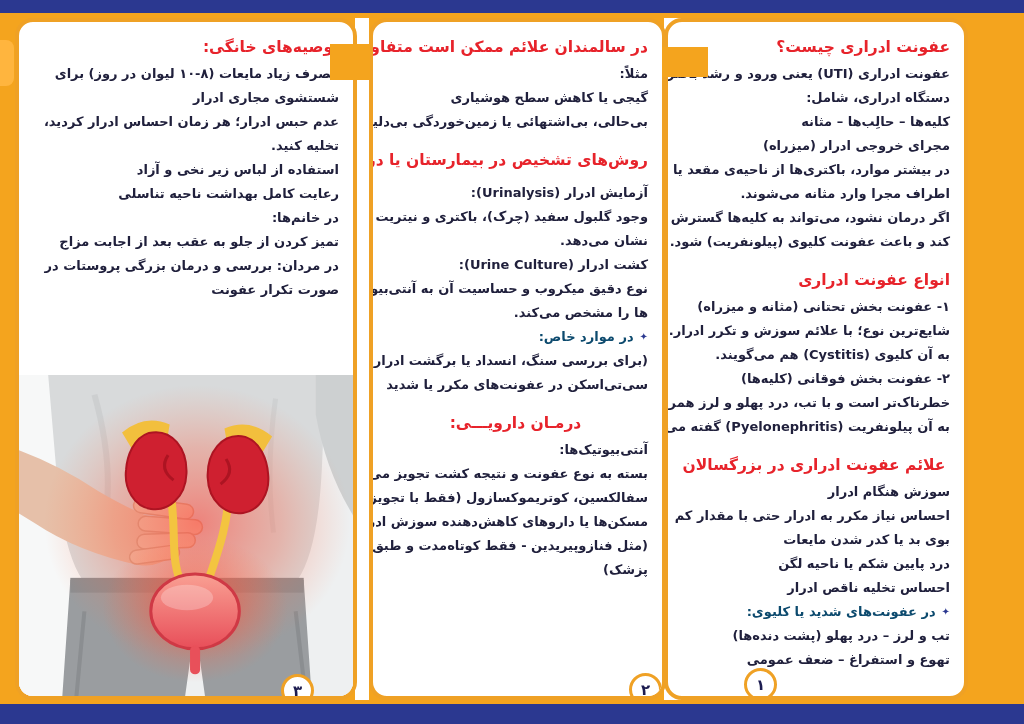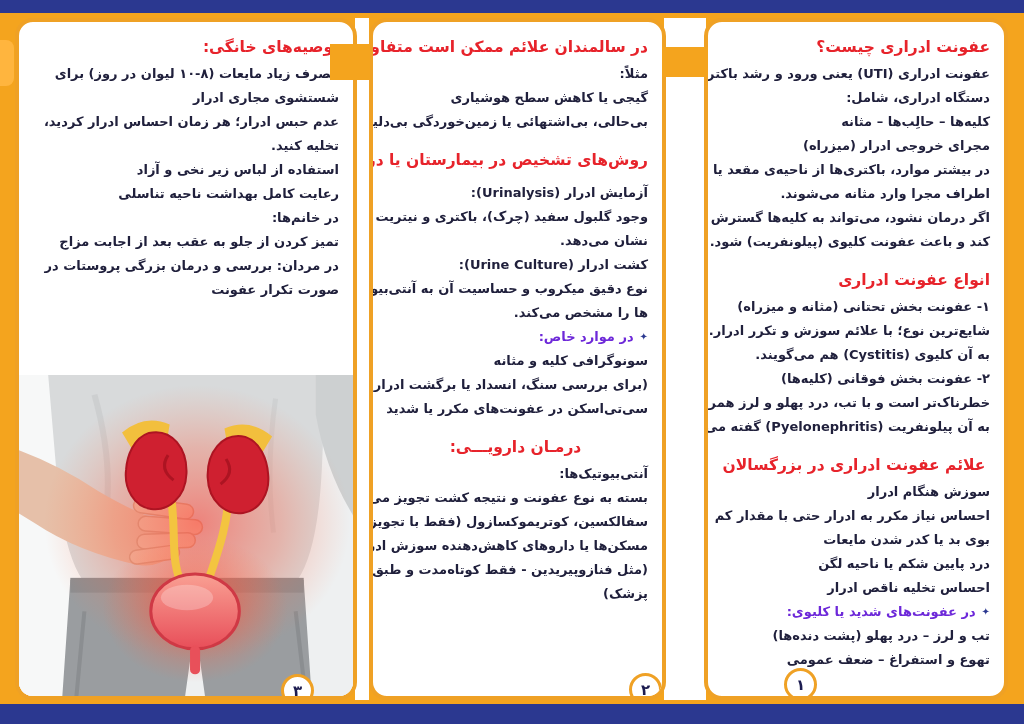--- a/index.html
+++ b/index.html
@@ -18,39 +18,39 @@
   .tab.edge{left:0;top:40px;width:14px;height:46px;background:#FFB53E;border-radius:0 8px 8px 0;}
   .tab.t1{left:330px;top:44px;width:40px;height:36px;background:#F4A41E;}
   .tab.t2{left:662px;top:47px;width:46px;height:30px;background:#F4A41E;}
   .panel{
     position:absolute;top:18px;height:682px;background:#ffffff;
     border:4px solid #EFA125;border-radius:18px;box-sizing:border-box;
     direction:rtl;z-index:2;overflow:hidden;
   }
   #panel3{left:15px;width:342px;}
   #panel2{left:369px;width:297px;}
-  #panel1{left:704px;width:304px;}
+  #panel1{left:664px;width:304px;}
   .content{padding:10px 14px 0 10px;}
   .h{
     color:#E7232B;font-weight:bold;font-size:15.5px;line-height:26px;
     white-space:nowrap;margin:2px 0 2px 0;
   }
   .h.mt{margin-top:13px;}
   .h.center{text-align:center;}
   .line{
     color:#20203C;font-weight:bold;font-size:13px;line-height:24px;
     white-space:nowrap;
   }
   .line.gap-top{margin-top:8px;}
   .bullet{color:#2B3890;}
   .bullet .diamond{
     display:inline-block;color:#2B3890;font-size:10px;margin-left:6px;
     vertical-align:1px;
   }
-  .bullet .btxt{color:#6d28d9;}
+  .bullet .btxt{color:#0c4a6e;}
   .pagecircle{
     position:absolute;width:27px;height:27px;border-radius:50%;
     background:#ffffff;border:3px solid #EFA125;box-sizing:content-box;
     display:flex;align-items:center;justify-content:center;
     color:#1C1C50;font-weight:bold;font-size:15px;z-index:8;
   }
   .photo{
     position:absolute;left:-1px;right:-1px;bottom:-1px;top:353px;
     border-radius:0 0 14px 14px;overflow:hidden;background:#f1f3f4;
   }
@@ -112,21 +112,20 @@
     </div>
     <div>
       <div class="h mt">روش‌های تشخیص در بیمارستان یا درمانگاه</div>
       <div class="line gap-top">آزمایش ادرار (Urinalysis):</div>
       <div class="line">وجود گلبول سفید (چرک)، باکتری و نیتریت را</div>
       <div class="line">نشان می‌دهد.</div>
       <div class="line">کشت ادرار (Urine Culture):</div>
       <div class="line">نوع دقیق میکروب و حساسیت آن به آنتی‌بیوتیک</div>
       <div class="line">ها را مشخص می‌کند.</div>
       <div class="line bullet"><span class="diamond">✦</span><span class="btxt">در موارد خاص:</span></div>
-      <div class="line">سونوگرافی کلیه و مثانه</div>
       <div class="line">(برای بررسی سنگ، انسداد یا برگشت ادرار)</div>
       <div class="line">سی‌تی‌اسکن در عفونت‌های مکرر یا شدید</div>
     </div>
     <div>
       <div class="h mt center">درمـان دارویـــی:</div>
       <div class="line">آنتی‌بیوتیک‌ها:</div>
       <div class="line">بسته به نوع عفونت و نتیجه کشت تجویز می‌شوند.</div>
       <div class="line">سفالکسین، کوتریموکسازول (فقط با تجویز پزشک)</div>
       <div class="line">مسکن‌ها یا داروهای کاهش‌دهنده سوزش ادرار</div>
       <div class="line">(مثل فنازوپیریدین - فقط کوتاه‌مدت و طبق دستور</div>

